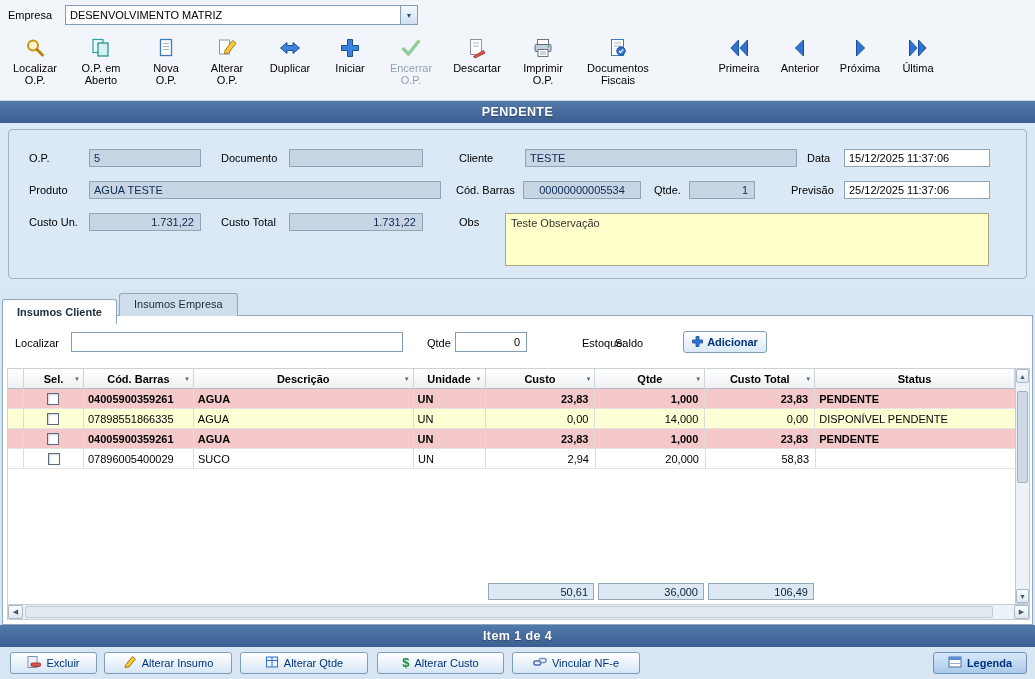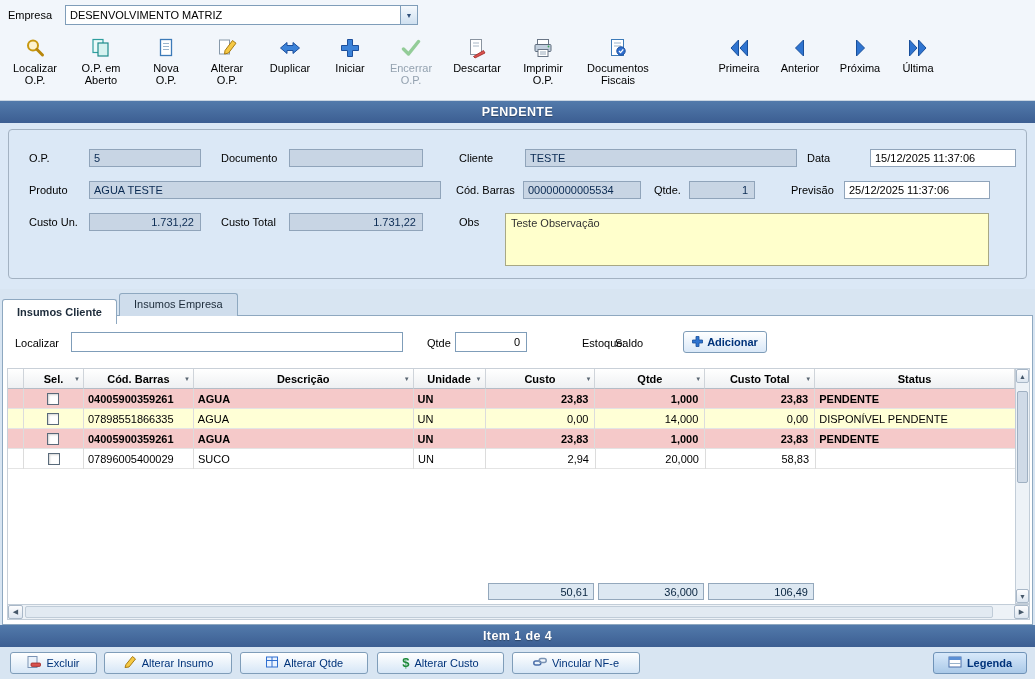--- a/index.html
+++ b/index.html
@@ -267,26 +267,26 @@
 
   <div class="form-area">
     <div class="form-box">
       <span class="lbl" style="left:20px; top:22px;">O.P.</span>
       <div class="fld" style="left:80px; top:19px; width:112px;">5</div>
       <span class="lbl" style="left:212px; top:22px;">Documento</span>
       <div class="fld" style="left:280px; top:19px; width:134px;"></div>
       <span class="lbl" style="left:450px; top:22px;">Cliente</span>
       <div class="fld" style="left:496px; top:19px; width:272px;margin-left:20px;">TESTE</div>
       <span class="lbl" style="left:798px; top:22px;">Data</span>
-      <div class="fld white" style="left:835px; top:19px; width:146px;margin-left:26px;">15/12/2025 11:37:06</div>
+      <div class="fld white" style="left:835px; top:19px; width:146px;">15/12/2025 11:37:06</div>
 
       <span class="lbl" style="left:20px; top:54px;">Produto</span>
       <div class="fld" style="left:80px; top:51px; width:352px;">AGUA TESTE</div>
       <span class="lbl" style="left:447px; top:54px;">Cód. Barras</span>
-      <div class="fld" style="left:514px; top:51px; width:118px;">00000000005534</div>
+      <div class="fld" style="left:514px; top:51px; width:118px;text-align:center;">00000000005534</div>
       <span class="lbl" style="left:645px; top:54px;">Qtde.</span>
       <div class="fld num" style="left:680px; top:51px; width:66px;">1</div>
       <span class="lbl" style="left:782px; top:54px;">Previsão</span>
       <div class="fld white" style="left:835px; top:51px; width:146px;">25/12/2025 11:37:06</div>
 
       <span class="lbl" style="left:20px; top:86px;">Custo Un.</span>
       <div class="fld num" style="left:80px; top:83px; width:112px;">1.731,22</div>
       <span class="lbl" style="left:212px; top:86px;">Custo Total</span>
       <div class="fld num" style="left:280px; top:83px; width:134px;">1.731,22</div>
       <span class="lbl" style="left:450px; top:86px;">Obs</span>

